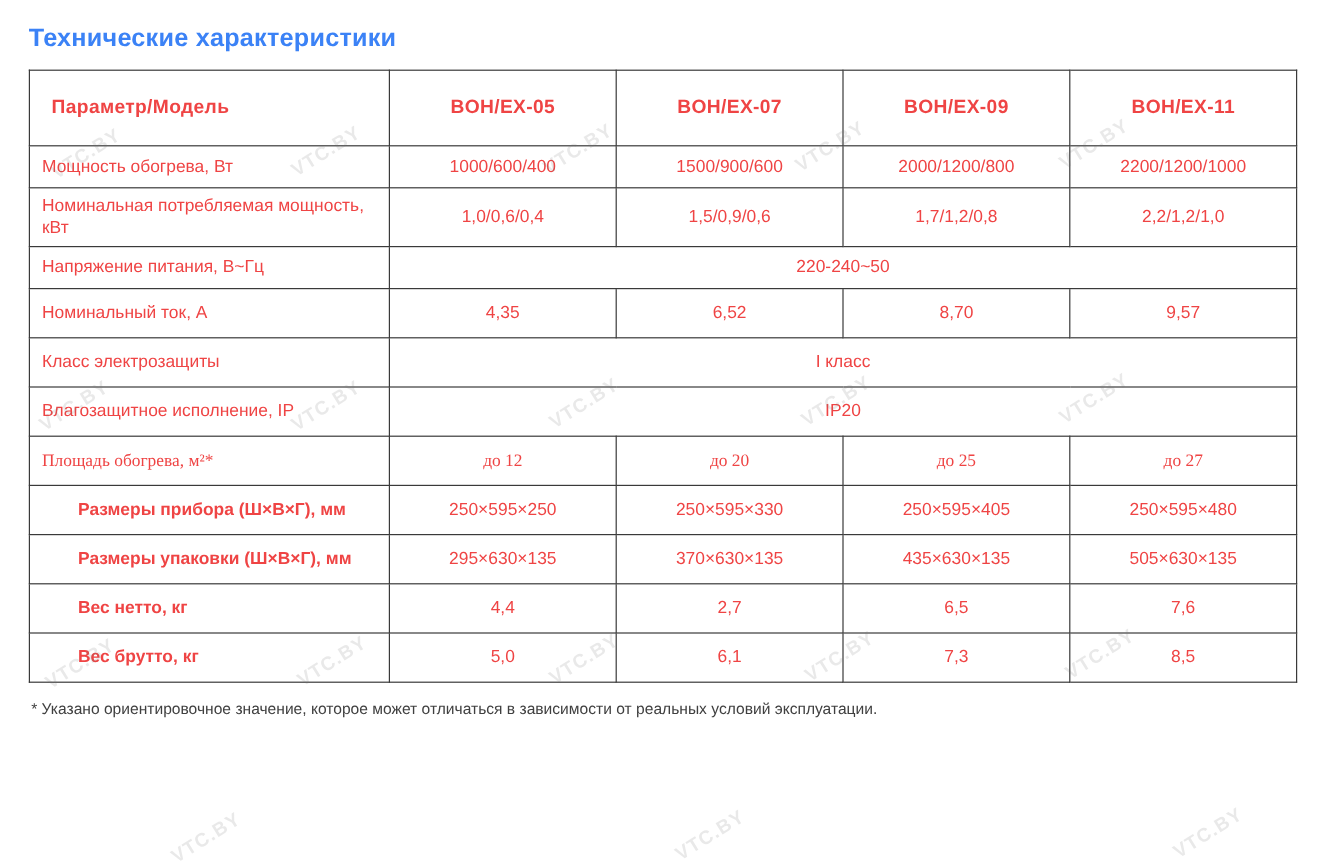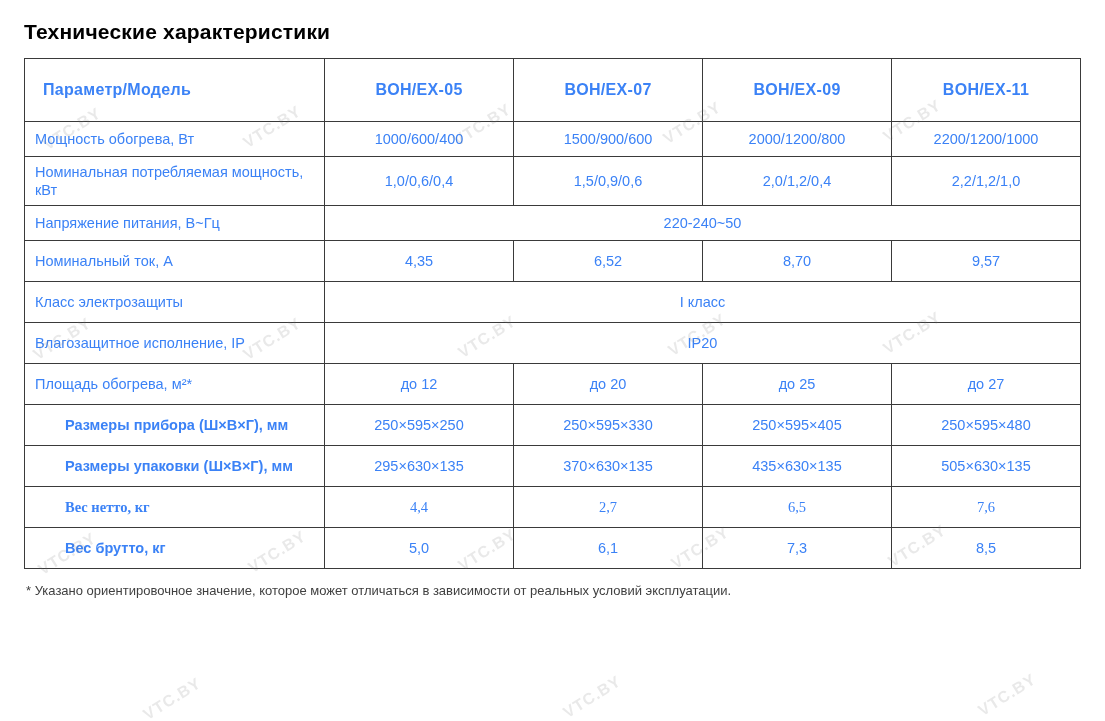--- a/index.html
+++ b/index.html
@@ -18,37 +18,37 @@
   .page {
     position: relative;
     width: 1105px;
     height: 721px;
     box-sizing: border-box;
     padding: 16px 24px 0 24px;
   }
   .page-title {
     font-size: 21px;
     font-weight: bold;
-    color: #000000;
+    color: #3b82f6;
     letter-spacing: 0.2px;
     margin: 4px 0 14px 0;
   }
   table.spec-table {
     border-collapse: collapse;
     width: 1057px;
     table-layout: fixed;
     background: transparent;
   }
   table.spec-table td,
   table.spec-table th {
     border: 1px solid #3a3a3a;
     padding: 0 10px;
     font-size: 14.5px;
     font-weight: normal;
-    color: #3b82f6;
+    color: #ef4444;
     vertical-align: middle;
     background: transparent;
   }
   col.c-param { width: 300px; }
   col.c-model { width: 189px; }
   tr.head-row th {
     height: 62px;
     font-size: 16px;
     font-weight: bold;
     text-align: center;
@@ -68,24 +68,24 @@
   }
   td.val-cell.wide {
     text-align: center;
   }
   tr.r-power td { height: 34px; }
   tr.r-nominal td { height: 48px; }
   tr.r-voltage td { height: 34px; }
   tr.r-current td { height: 40px; }
   tr.r-class td { height: 40px; }
   tr.r-ip td { height: 40px; }
-  tr.r-area td { height: 40px; }
+  tr.r-area td { height: 40px; font-family: Liberation Serif, serif; }
   tr.r-dims td { height: 40px; }
   tr.r-packdims td { height: 40px; }
-  tr.r-net td { height: 40px; font-family: Liberation Serif, serif; }
+  tr.r-net td { height: 40px; }
   tr.r-gross td { height: 40px; }
   td.label-cell.bold-label { font-weight: bold; padding-left: 40px; }
   .footnote {
     margin-top: 14px;
     font-size: 13px;
     color: #404040;
     padding-left: 2px;
   }
   
   .wm {
@@ -129,21 +129,21 @@
         <td class="label-cell">Мощность обогрева, Вт</td>
         <td class="val-cell">1000/600/400</td>
         <td class="val-cell">1500/900/600</td>
         <td class="val-cell">2000/1200/800</td>
         <td class="val-cell">2200/1200/1000</td>
       </tr>
       <tr class="r-nominal">
         <td class="label-cell">Номинальная потребляемая мощность, кВт</td>
         <td class="val-cell">1,0/0,6/0,4</td>
         <td class="val-cell">1,5/0,9/0,6</td>
-        <td class="val-cell">2,0/1,2/0,4</td>
+        <td class="val-cell">1,7/1,2/0,8</td>
         <td class="val-cell">2,2/1,2/1,0</td>
       </tr>
       <tr class="r-voltage">
         <td class="label-cell">Напряжение питания, В~Гц</td>
         <td class="val-cell wide" colspan="4">220-240~50</td>
       </tr>
       <tr class="r-current">
         <td class="label-cell">Номинальный ток, А</td>
         <td class="val-cell">4,35</td>
         <td class="val-cell">6,52</td>

